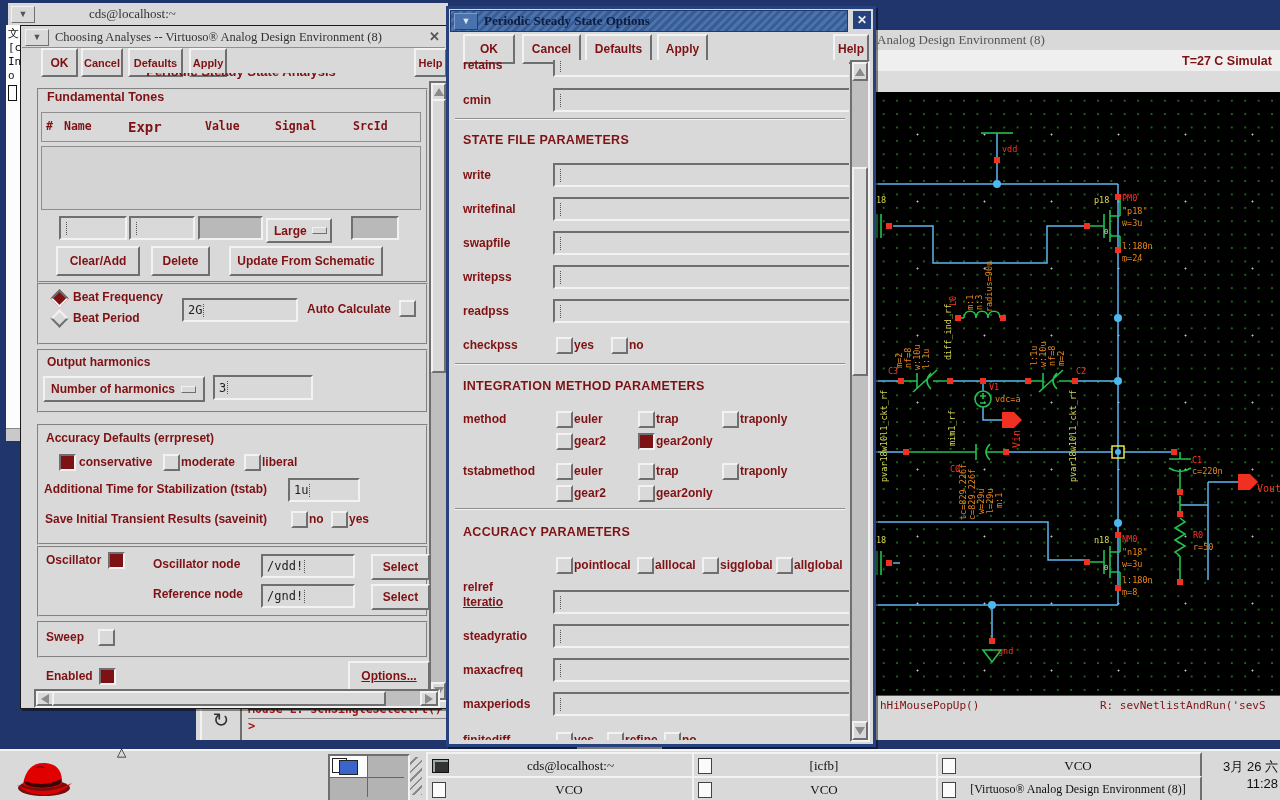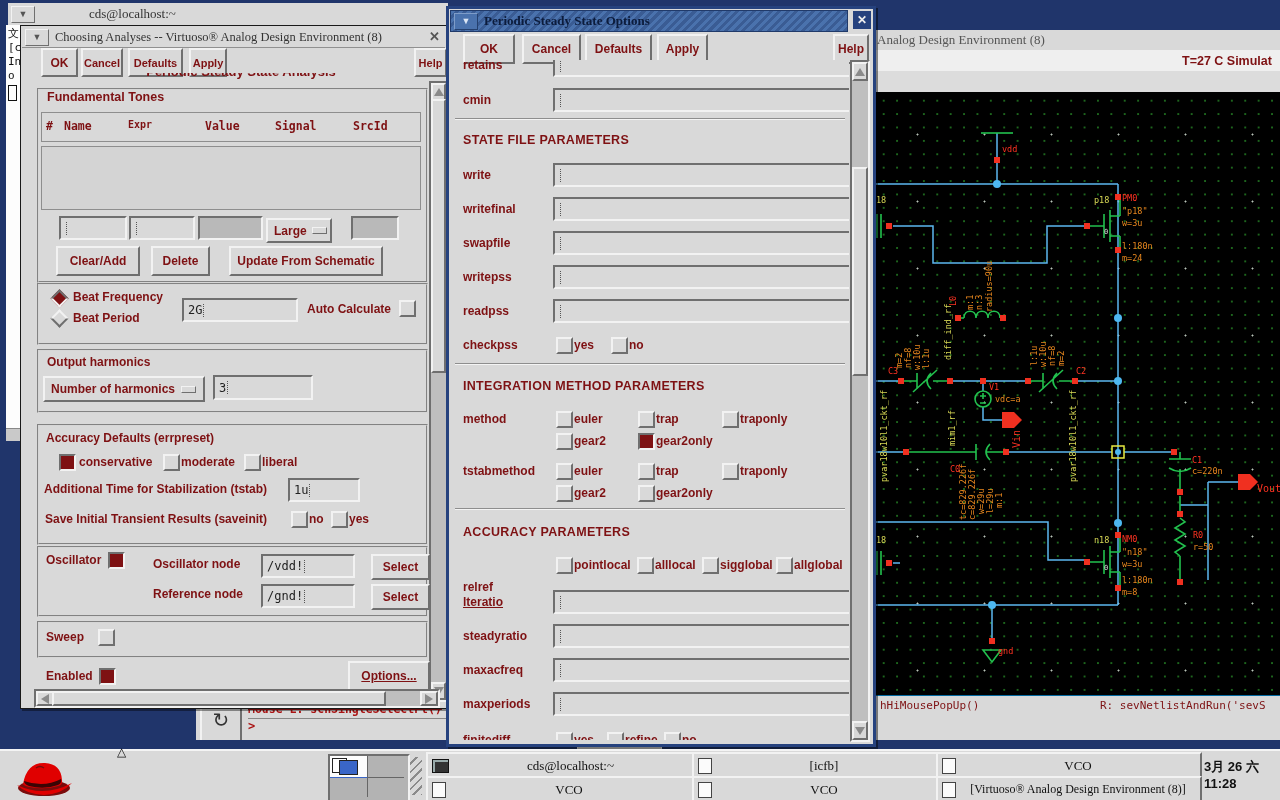--- a/index.html
+++ b/index.html
@@ -242,21 +242,21 @@
       <div class="raised abs" style="left:0;bottom:0;width:11px;height:14px;display:flex;align-items:center;justify-content:center;">
           <div class="arrow-dn"></div>
         </div>
     </div>
 
     <div class="grp abs" style="left:16px;top:62px;width:387px;height:191px;"></div>
     <span class="lbl abs" style="left:26px;top:64px;font-size:12.5px;">Fundamental Tones</span>
     <div class="abs" style="left:20px;top:86px;width:378px;height:28px;border:1px solid #8e8e8e;background:#d9d9d9;">
       <span class="lbl mono abs" style="left:4px;top:6px;font-size:11.5px;">#</span>
       <span class="lbl mono abs" style="left:22px;top:6px;font-size:11.5px;">Name</span>
-      <span class="lbl mono abs" style="left:86px;top:6px;font-size:10px;">Expr</span>
+      <span class="lbl mono abs" style="left:86px;top:6px;font-size:14px;">Expr</span>
       <span class="lbl mono abs" style="left:163px;top:6px;font-size:11.5px;">Value</span>
       <span class="lbl mono abs" style="left:233px;top:6px;font-size:11.5px;">Signal</span>
       <span class="lbl mono abs" style="left:311px;top:6px;font-size:11.5px;">SrcId</span>
     </div>
     <div class="abs" style="left:20px;top:120px;width:378px;height:62px;border:1px solid #8e8e8e;background:#d4d4d4;"></div>
     <div class="fld abs" style="left:38px;top:190px;width:60px;height:20px;">
         <span class="caret"></span>
       </div>
     <div class="fld abs" style="left:108px;top:190px;width:58px;height:20px;">
         <span class="caret"></span>
@@ -518,20 +518,20 @@
     </div>
     <div class="tkbtn abs" style="left:936px;top:1px;width:262px;height:23px;">
       <span class="icon-file"></span>
       <span class="cap">VCO</span>
     </div>
     <div class="tkbtn abs" style="left:936px;top:25px;width:262px;height:23px;font-size:12px;">
       <span class="icon-file"></span>
       <span class="cap">[Virtuoso® Analog Design Environment (8)]</span>
     </div>
 
-    <div class="abs" style="left:1204px;top:2px;width:74px;height:46px;text-align:left;font-weight:bold;">
+    <div class="abs" style="left:1204px;top:2px;width:74px;height:46px;text-align:right;">
       <div style="font-size:13px;color:#111;margin-top:5px;">3月 26 六</div>
       <div style="font-size:13px;color:#111;">11:28</div>
     </div>
   </div>
 
 
 </div>
 
 </body></html>

